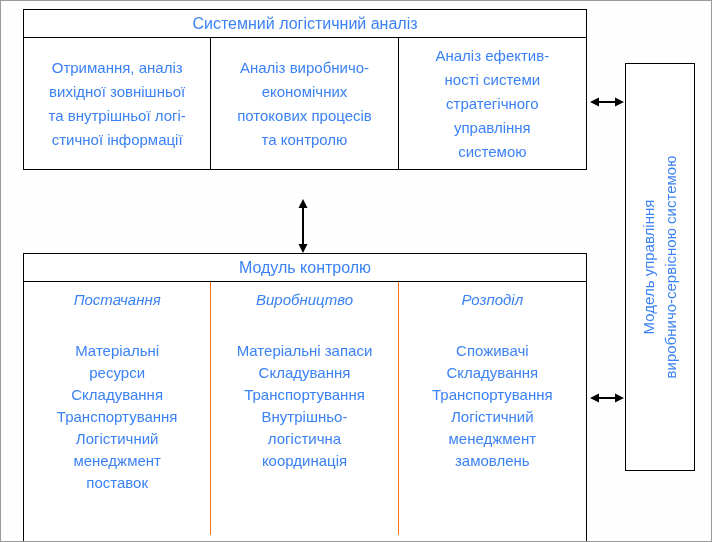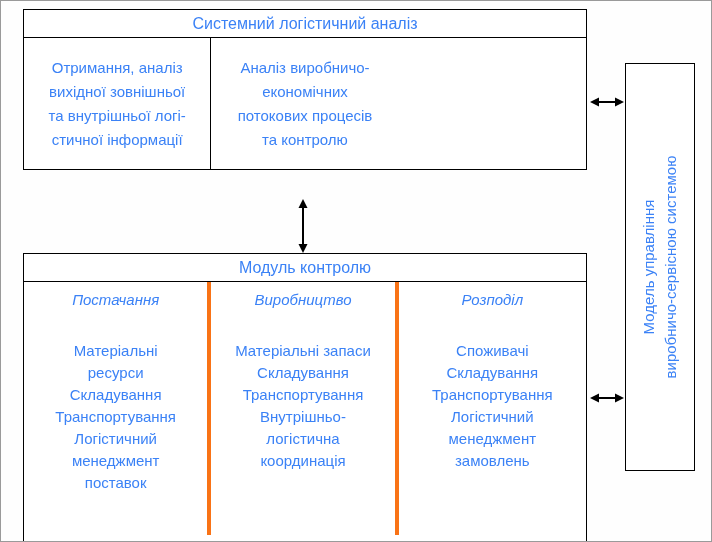--- a/index.html
+++ b/index.html
@@ -45,21 +45,21 @@
     text-align: center;
     white-space: pre-line;
     font-size: 15px;
     line-height: 24px;
     padding: 2px 4px;
     box-sizing: border-box;
   }
   .top-cells .cell:last-child, .bot-cells .bcol:last-child { border-right: none; }
   .bot-cells { height: 253px; }
   .bot-cells .bcol {
-    border-right: 4px solid #f97316;
+    border-right: 1px solid #f97316;
     text-align: center;
     padding-top: 8px;
     box-sizing: border-box;
     font-size: 15px;
   }
   .col-title {
     font-style: italic;
     margin-bottom: 30px;
     line-height: 20px;
   }
@@ -105,20 +105,25 @@
     <div class="block-header">Системний логістичний аналіз</div>
     <div class="cells3 top-cells">
       <div class="cell">Отримання, аналіз
 вихідної зовнішньої
 та внутрішньої логі-
 стичної інформації</div>
       <div class="cell">Аналіз виробничо-
 економічних
 потокових процесів
 та контролю</div>
+      <div class="cell">Аналіз ефектив-
+ності системи
+стратегічного
+управління
+системою</div>
     </div>
   </div>
 
   <svg class="v-arrow" width="16" height="54" viewBox="0 0 16 54">
     <line x1="8" y1="7" x2="8" y2="47" stroke="#000" stroke-width="2"></line>
     <polygon points="8,0 3.5,9 12.5,9" fill="#000"></polygon>
     <polygon points="8,54 3.5,45 12.5,45" fill="#000"></polygon>
   </svg>
 
   <div class="block bottom-block">

